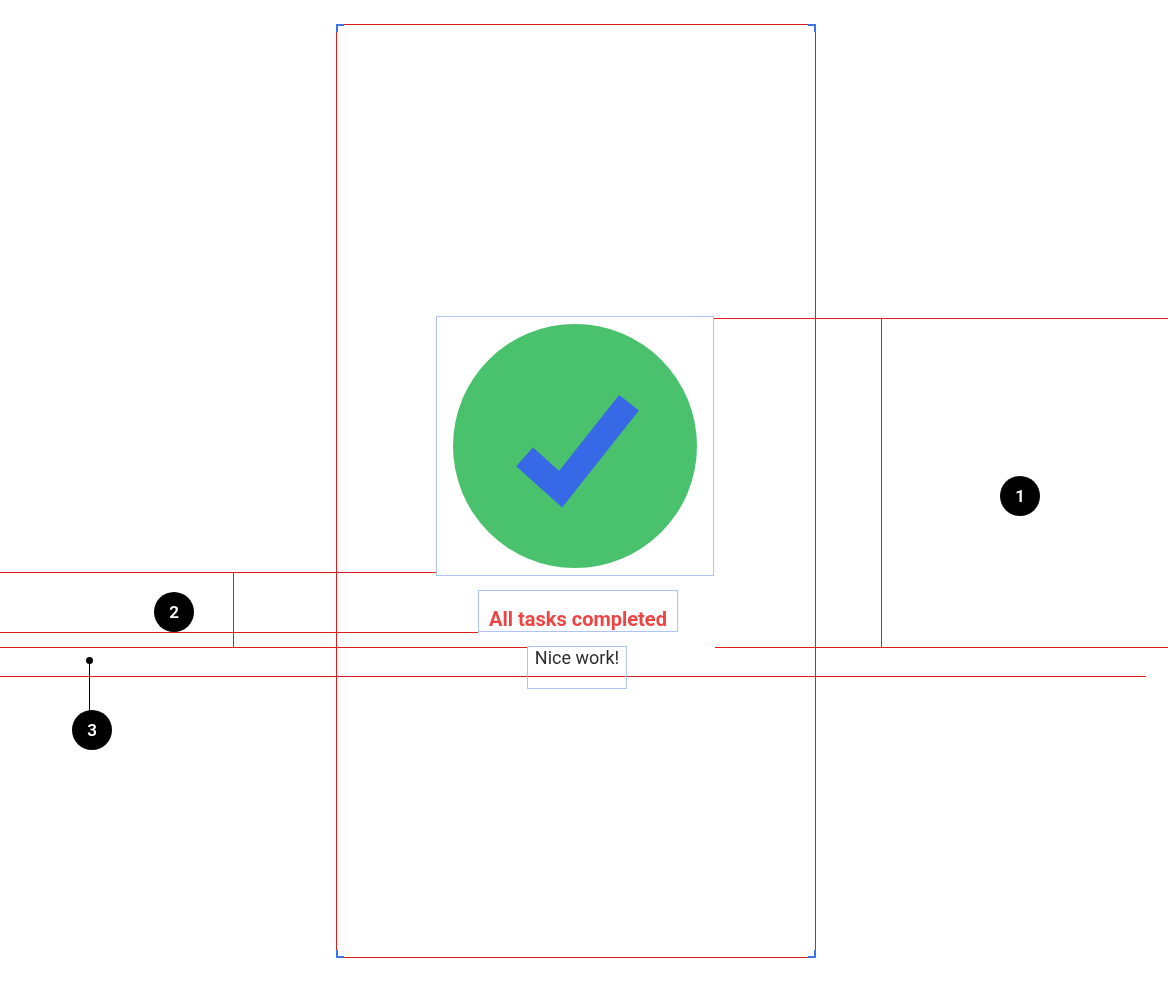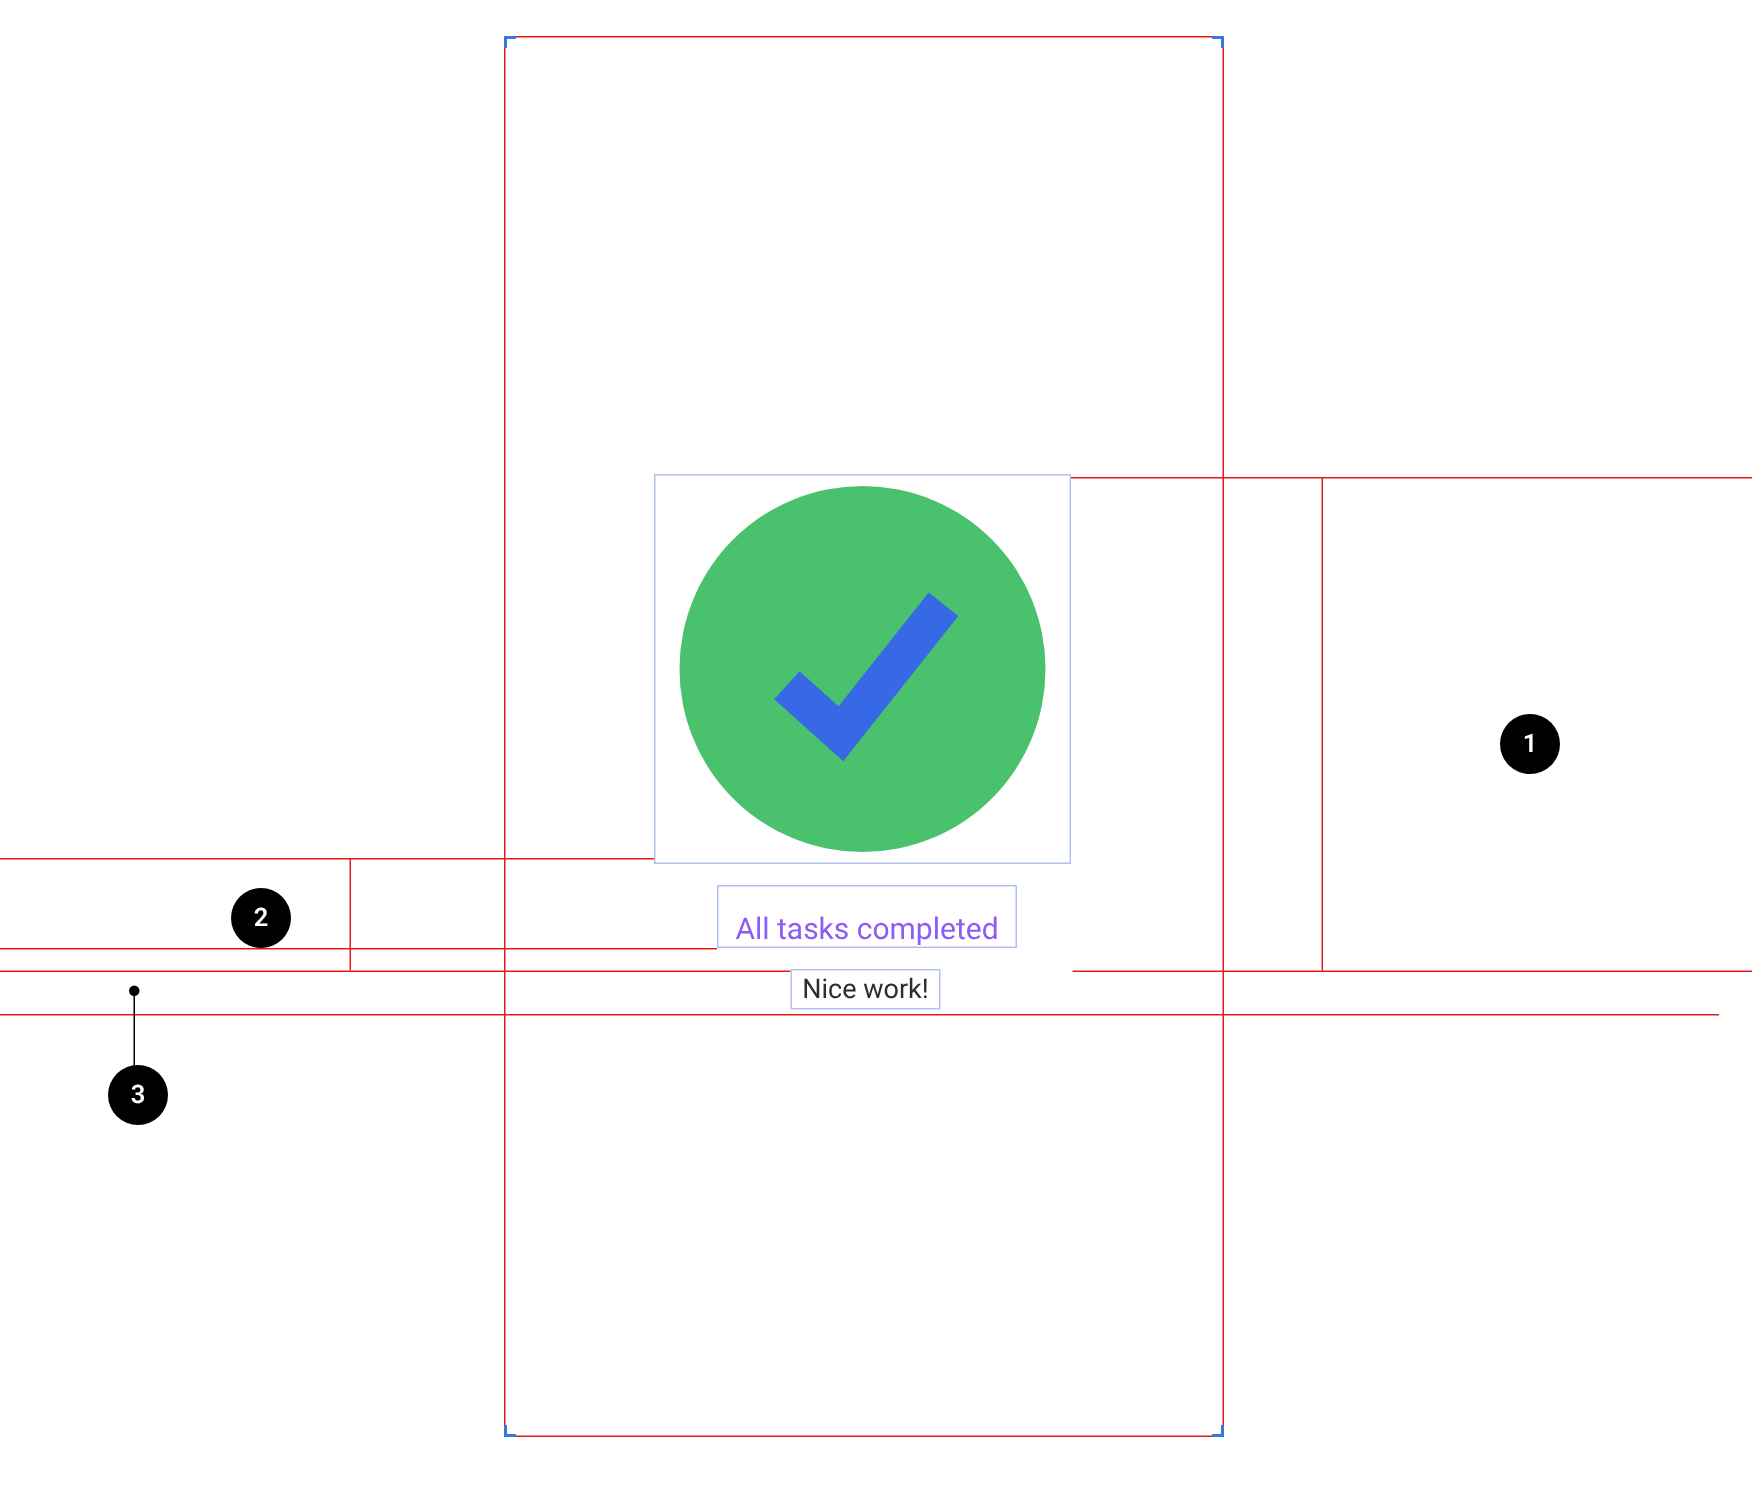--- a/index.html
+++ b/index.html
@@ -75,35 +75,34 @@
       width: 200px;
       height: 42px;
       border: 1px solid #b0c3f0;
       display: flex;
       align-items: flex-end;
       justify-content: center;
     }
 
     .title-text {
       font-size: 20px;
-      font-weight: 400;
-      color: #8b5cf6;
+      font-weight: 700;
+      color: #ef4444;
       white-space: nowrap;
     }
 
     
     .subtitle-box {
       position: absolute;
       left: 527px;
       top: 646px;
       width: 100px;
-      height: 27px;
+      height: 43px;
       border: 1px solid #b0c3f0;
       display: flex;
-      align-items: center;
       justify-content: center;
     }
 
     .subtitle-text {
       font-size: 18px;
       color: #2d2d2d;
       white-space: nowrap;
     }
 
     

